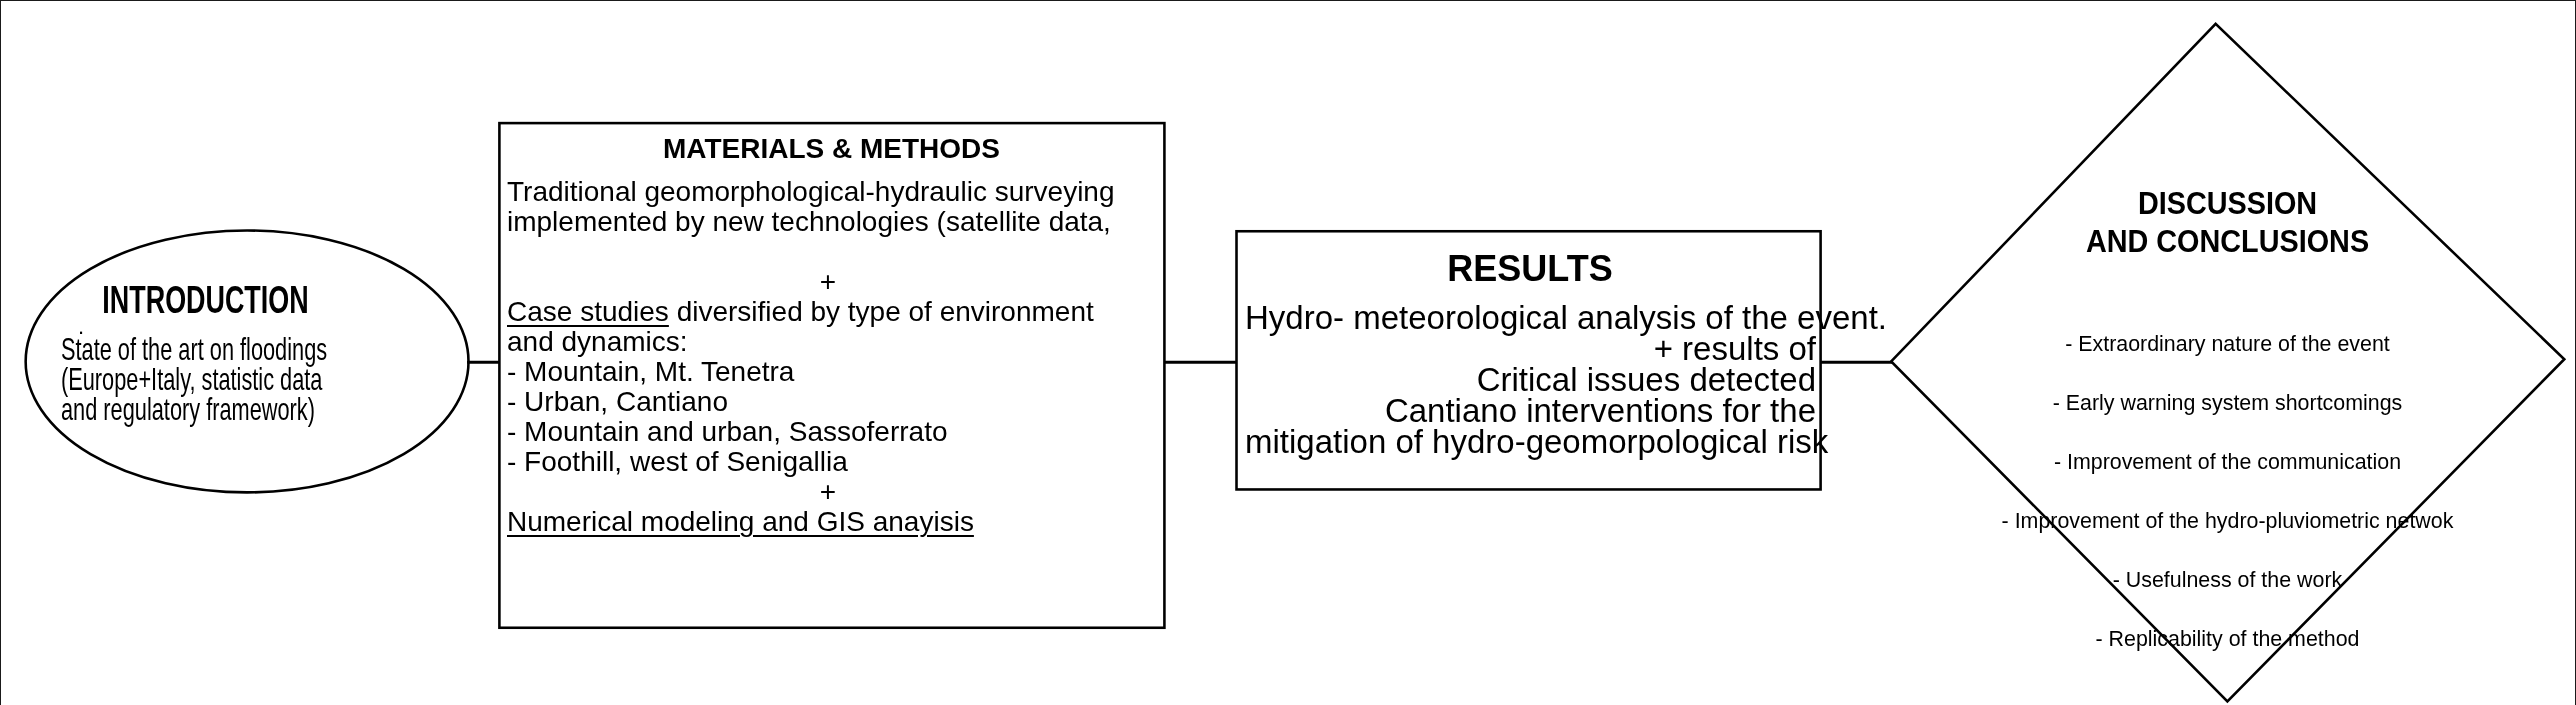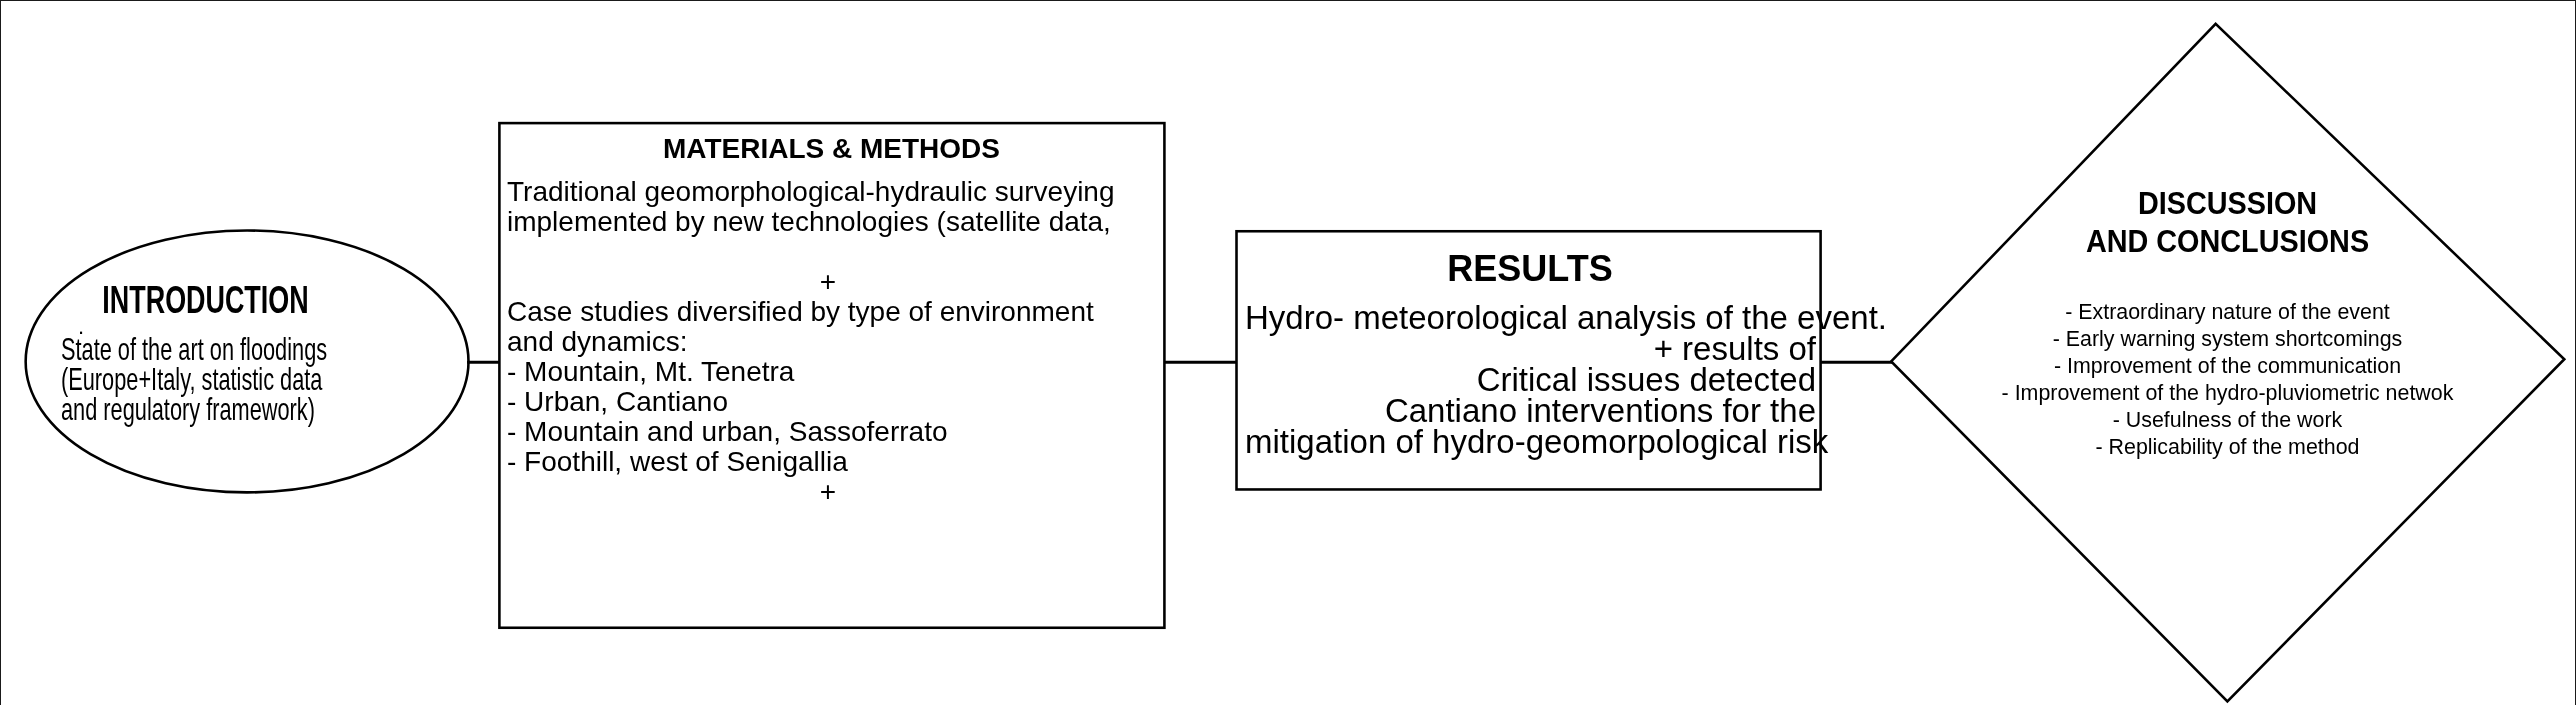--- a/index.html
+++ b/index.html
@@ -38,20 +38,21 @@
   }
   .mm-body {
     left: 506px; top: 176px; width: 642px;
     font-size: 28px; line-height: 30px; text-align: left;
   }
   .mm-body .line { height: 30px; white-space: nowrap; }
   .mm-body .blank { height: 30px; }
   .mm-body .plus { text-align: center; }
 
   .u {
+    text-decoration: underline;
     text-decoration-thickness: 2.2px;
     text-underline-offset: 4.4px;
   }
 
   
   .res-title {
     left: 1236px; top: 247px; width: 586px;
     font-size: 36px; font-weight: bold; text-align: center;
   }
   .res-body {
@@ -64,21 +65,21 @@
   .disc-title {
     left: 2005px; top: 183px; width: 443px;
     font-size: 32px; font-weight: bold; text-align: center; line-height: 38px;
     transform: scaleX(0.9); transform-origin: center top;
   }
   .disc-title .line { height: 38px; white-space: nowrap; }
   .disc-body {
     left: 1913px; top: 298px; width: 627px;
     font-size: 21.4px; line-height: 27px; text-align: center;
   }
-  .disc-body .line { height: 27px; white-space: nowrap; }
+  .disc-body .line { height: 27px; white-space: nowrap; margin-top: 32px; }
 </style>
 </head>
 <body>
 
 <div id="stage">
 
   <svg id="shapes" viewBox="0 0 3492 957" xmlns="http://www.w3.org/2000/svg">
     <ellipse cx="331" cy="490" rx="301" ry="178" fill="#ffffff" stroke="#000000" stroke-width="3.5"></ellipse>
     <line x1="630" y1="491" x2="676" y2="491" stroke="#000000" stroke-width="4"></line>
     <rect x="674" y="166" width="904" height="686" fill="#ffffff" stroke="#000000" stroke-width="3.5"></rect>
@@ -102,20 +103,21 @@
     <div class="line">implemented by new technologies (satellite data,</div>
     <div class="line blank"></div>
     <div class="line plus">+</div>
     <div class="line"><span class="u">Case studies</span><span> diversified by type of environment</span></div>
     <div class="line">and dynamics:</div>
     <div class="line">- Mountain, Mt. Tenetra</div>
     <div class="line">- Urban, Cantiano</div>
     <div class="line">- Mountain and urban, Sassoferrato</div>
     <div class="line">- Foothill, west of Senigallia</div>
     <div class="line plus">+</div>
+    <div class="line u">Numerical modeling and GIS anayisis</div>
   </div>
 
   <div class="txt res-title">RESULTS</div>
   <div class="txt res-body">
     <div class="line">Hydro- meteorological analysis of the event.</div>
     <div class="line">+ results of</div>
     <div class="line">Critical issues detected</div>
     <div class="line">Cantiano interventions for the</div>
     <div class="line">mitigation of hydro-geomorpological risk</div>
   </div>

